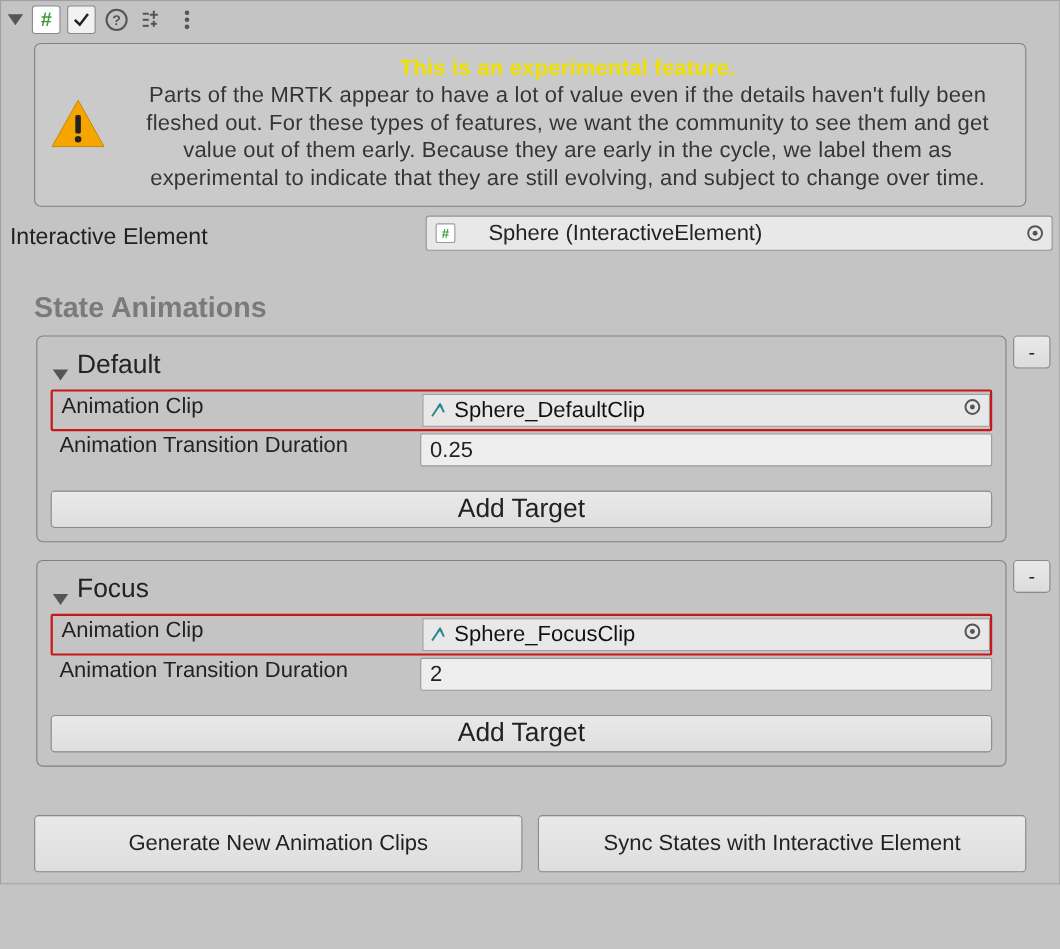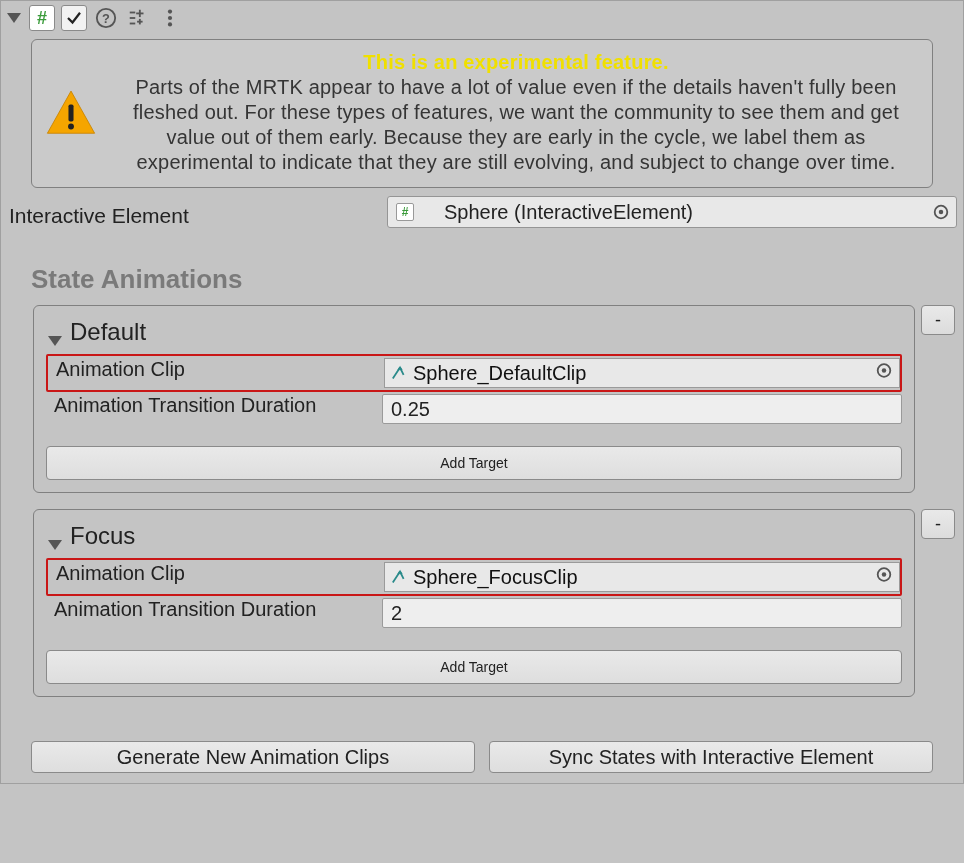--- a/index.html
+++ b/index.html
@@ -214,34 +214,34 @@
     position:relative;
   }
   .clip-field .picker { position:absolute; right:6px; top:50%; transform:translateY(-50%);}
   .clip-icon { margin-right:4px; display:flex; }
   .wide-btn {
     width: 100%;
     height: 34px;
     background: linear-gradient(#e9e9e9,#dedede);
     border: 1px solid #8a8a8a;
     border-radius: 4px;
-    font-size:14px;
+    font-size:24px;
     color:#222;
     cursor:pointer;
     margin-top:10px;
   }
   
   .bottom-row {
     display:flex;
     gap: 14px;
     padding: 28px 30px 10px 30px;
   }
   .half-btn {
     flex:1;
-    height: 32px;
+    height: 52px;
     background: linear-gradient(#e9e9e9,#dedede);
     border: 1px solid #8a8a8a;
     border-radius: 4px;
     font-size:20px;
     color:#222;
     cursor:pointer;
   }
 </style>
 </head>
 <body>

